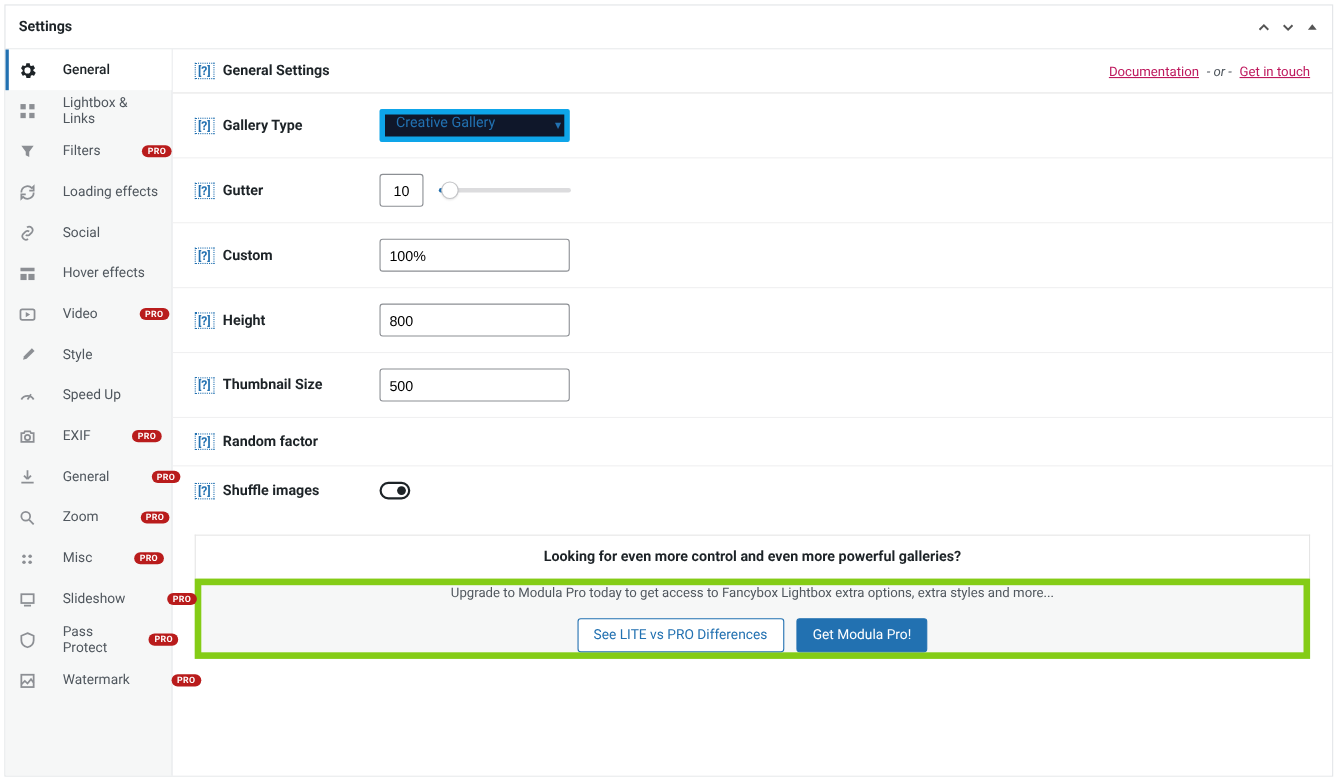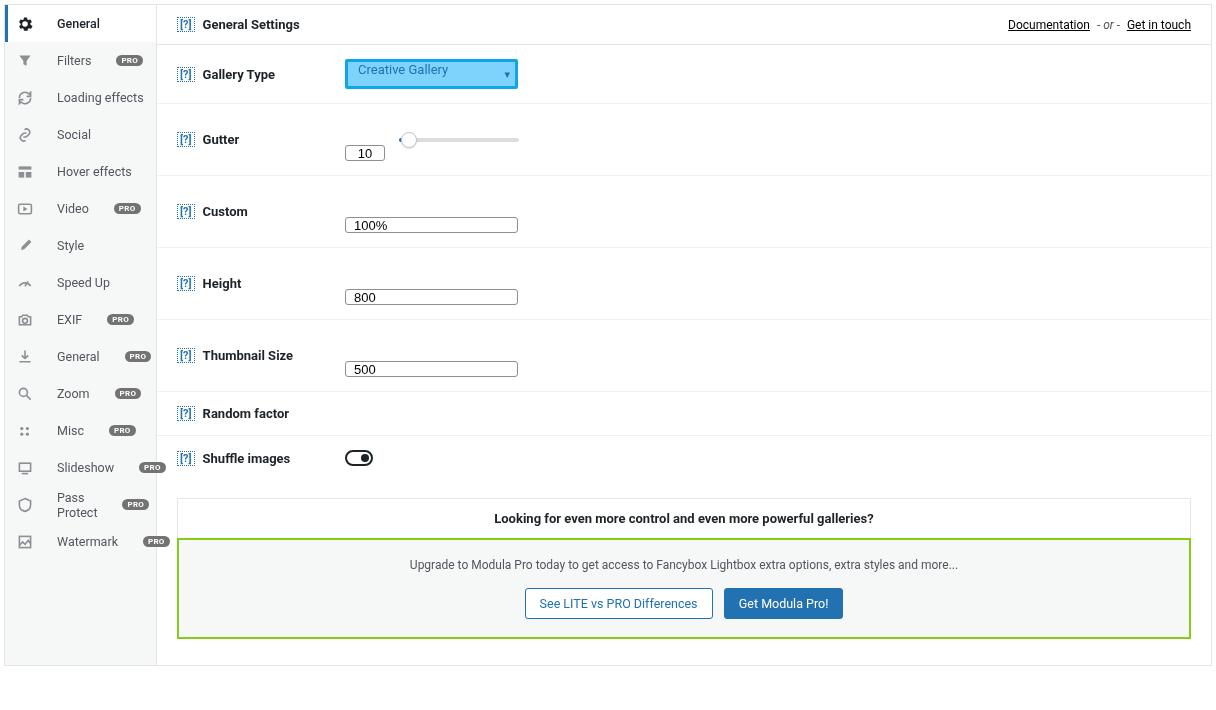--- a/index.html
+++ b/index.html
@@ -15,82 +15,113 @@
 
 .body { display: flex; min-height: 660px; }
 
 
 .sidebar { width: 152px; border-right: 1px solid #e2e4e7; background: #f6f7f7; }
 .sidebar-item { display: flex; align-items: center; gap: 24px; padding: 0 12px; height: 37px; color: #50575e; cursor: pointer; position: relative; font-size: 12.5px; }
 .sidebar-item.active { background: #fff; color: #1d2327; font-weight: 500; }
 .sidebar-item.active::before { content: ""; position: absolute; left: 0; top: 0; bottom: 0; width: 3px; background: #2271b1; }
 .sidebar-item .icn { width: 16px; height: 16px; display: flex; align-items: center; justify-content: center; color: #8c8f94; flex-shrink: 0; }
 .sidebar-item.active .icn { color: #1d2327; }
-.pro-badge { background: #737373; color: #fff; font-size: 8px; font-weight: 700; padding: 1px 5px; border-radius: 7px; margin-left: 1px; letter-spacing: 0.3px; }
+.pro-badge { background: #b91c1c; color: #fff; font-size: 8px; font-weight: 700; padding: 1px 5px; border-radius: 7px; margin-left: 14px; letter-spacing: 0.3px; }
 
 
 .content { flex: 1; background: #fff; }
 .content-header { display: flex; align-items: center; justify-content: space-between; height: 40px; padding: 0 20px; border-bottom: 1px solid #e5e5e5; }
 .content-header .left { display: flex; align-items: center; gap: 8px; font-weight: 700; font-size: 13px; }
 .content-header .right { font-size: 12px; color: #50575e; }
-.content-header .right a { color: #000000; text-decoration: underline; }
+.content-header .right a { color: #be185d; text-decoration: underline; }
 .content-header .right .or { margin: 0 4px; font-style: italic; }
 
 .help-icon { color: #2271b1; font-size: 11px; font-weight: 700; border: 1px dotted #2271b1; padding: 0 2px; cursor: help; }
 
 
 .row { display: flex; align-items: center; padding: 14px 20px; border-bottom: 1px solid #f0f0f1; }
 .row:first-child { padding-top: 20px; padding-bottom: 20px; }
 .row-label { display: flex; align-items: center; gap: 8px; width: 168px; font-weight: 700; font-size: 13px; }
 .row-field { flex: 1; display: flex; align-items: center; gap: 14px; }
 
 
-.select { width: 173px; height: 30px; border: 3px solid #0ea5e9; color: #2271b1; background: #7dd3fc; padding: 0 28px 0 10px; font-size: 13px; position: relative; cursor: pointer; border-radius: 2px; }
+.select { width: 173px; height: 30px; border: 5px solid #0ea5e9; color: #2271b1; background: #0f172a; padding: 0 28px 0 10px; font-size: 13px; position: relative; cursor: pointer; border-radius: 2px; }
 .select-caret { position: absolute; right: 8px; top: 50%; transform: translateY(-50%); pointer-events: none; color: #2271b1; font-size: 11px; }
 .select-wrap { position: relative; width: 173px; }
 
 
-.txt { width: 173px; height: 16px; border: 1px solid #8c8f94; border-radius: 3px; padding: 0 8px; font-size: 13px; margin-top: 27px; }
+.txt { width: 173px; height: 30px; border: 1px solid #8c8f94; border-radius: 3px; padding: 0 8px; font-size: 13px; }
 .txt.narrow { width: 40px; text-align: center; padding: 0 2px; }
 
 
 .slider { width: 120px; height: 4px; background: #dcdcde; position: relative; border-radius: 2px; }
 .slider .fill { position: absolute; left: 0; top: 0; bottom: 0; background: #2271b1; border-radius: 2px; }
 .slider .thumb { position: absolute; top: 50%; width: 16px; height: 16px; background: #fff; border: 1px solid #c3c4c7; border-radius: 50%; transform: translate(-50%, -50%); box-shadow: 0 1px 2px rgba(0,0,0,0.1); }
 
 
 .toggle { width: 28px; height: 16px; border: 2px solid #1d2327; border-radius: 10px; position: relative; background: #fff; cursor: pointer; }
 .toggle .knob { position: absolute; right: 2px; top: 50%; transform: translateY(-50%); width: 8px; height: 8px; border-radius: 50%; background: #1d2327; }
 
 
 .upsell-wrap { padding: 18px 20px 20px; }
 .upsell-title { text-align: center; font-weight: 700; font-size: 13px; padding: 12px 0; border: 1px solid #e5e5e5; border-bottom: none; }
-.upsell-box { border: 2px solid #84cc16; background: #f6f7f7; padding: 18px; text-align: center; }
+.upsell-box { border: 6px solid #84cc16; background: #f6f7f7; padding: 0; text-align: center; }
 .upsell-box p { color: #50575e; font-size: 12px; margin-bottom: 16px; }
 .btn { display: inline-block; padding: 7px 14px; font-size: 12.5px; font-weight: 400; border-radius: 3px; cursor: pointer; margin: 0 4px; }
 .btn-outline { border: 1px solid #2271b1; color: #2271b1; background: #fff; }
 .btn-primary { border: 1px solid #2271b1; background: #2271b1; color: #fff; }
 
 svg { display: block; }
 </style>
 </head>
 <body>
 
 <div class="panel">
+  <div class="panel-header">
+    <span class="title">Settings</span>
+    <div class="controls">
+      <span>
+          <svg width="12" height="12" viewBox="0 0 12 12">
+            <path d="M2 8 L6 4 L10 8" stroke="currentColor" stroke-width="1.8" fill="none"></path>
+          </svg>
+        </span>
+      <span>
+          <svg width="12" height="12" viewBox="0 0 12 12">
+            <path d="M2 4 L6 8 L10 4" stroke="currentColor" stroke-width="1.8" fill="none"></path>
+          </svg>
+        </span>
+      <span>
+          <svg width="12" height="12" viewBox="0 0 12 12">
+            <path d="M2 8 L6 3 L10 8 Z" fill="currentColor"></path>
+          </svg>
+        </span>
+    </div>
+  </div>
 
   <div class="body">
 
     <div class="sidebar">
       <div class="sidebar-item active">
         <span class="icn">
             <svg width="16" height="16" viewBox="0 0 20 20" fill="currentColor">
               <path d="M10 6.5a3.5 3.5 0 100 7 3.5 3.5 0 000-7zm7.4 4.6l1.7 1.3c.2.1.2.4.1.6l-1.6 2.8c-.1.2-.3.3-.5.2l-2-.8c-.4.3-.9.6-1.4.8l-.3 2.1c0 .2-.2.4-.4.4H9c-.2 0-.4-.2-.4-.4l-.3-2.1c-.5-.2-1-.5-1.4-.8l-2 .8c-.2.1-.4 0-.5-.2l-1.6-2.8c-.1-.2-.1-.5.1-.6l1.7-1.3v-1.2L2.9 7.9c-.2-.1-.2-.4-.1-.6l1.6-2.8c.1-.2.3-.3.5-.2l2 .8c.4-.3.9-.6 1.4-.8l.3-2.1c0-.2.2-.4.4-.4h3.2c.2 0 .4.2.4.4l.3 2.1c.5.2 1 .5 1.4.8l2-.8c.2-.1.4 0 .5.2l1.6 2.8c.1.2.1.5-.1.6l-1.7 1.3v1.2z"></path>
             </svg>
           </span>
         <span>General</span>
+      </div>
+      <div class="sidebar-item">
+        <span class="icn">
+            <svg width="16" height="16" viewBox="0 0 20 20" fill="currentColor">
+              <rect x="2" y="2" width="6" height="6"></rect>
+              <rect x="12" y="2" width="6" height="6"></rect>
+              <rect x="2" y="12" width="6" height="6"></rect>
+              <rect x="12" y="12" width="6" height="6"></rect>
+            </svg>
+          </span>
+        <span>Lightbox &amp; Links</span>
       </div>
       <div class="sidebar-item">
         <span class="icn">
             <svg width="16" height="16" viewBox="0 0 20 20" fill="currentColor">
               <path d="M3 3h14l-5 7v6l-4-2v-4z"></path>
             </svg>
           </span>
         <span>Filters</span>
         <span class="pro-badge">PRO</span>
       </div>

